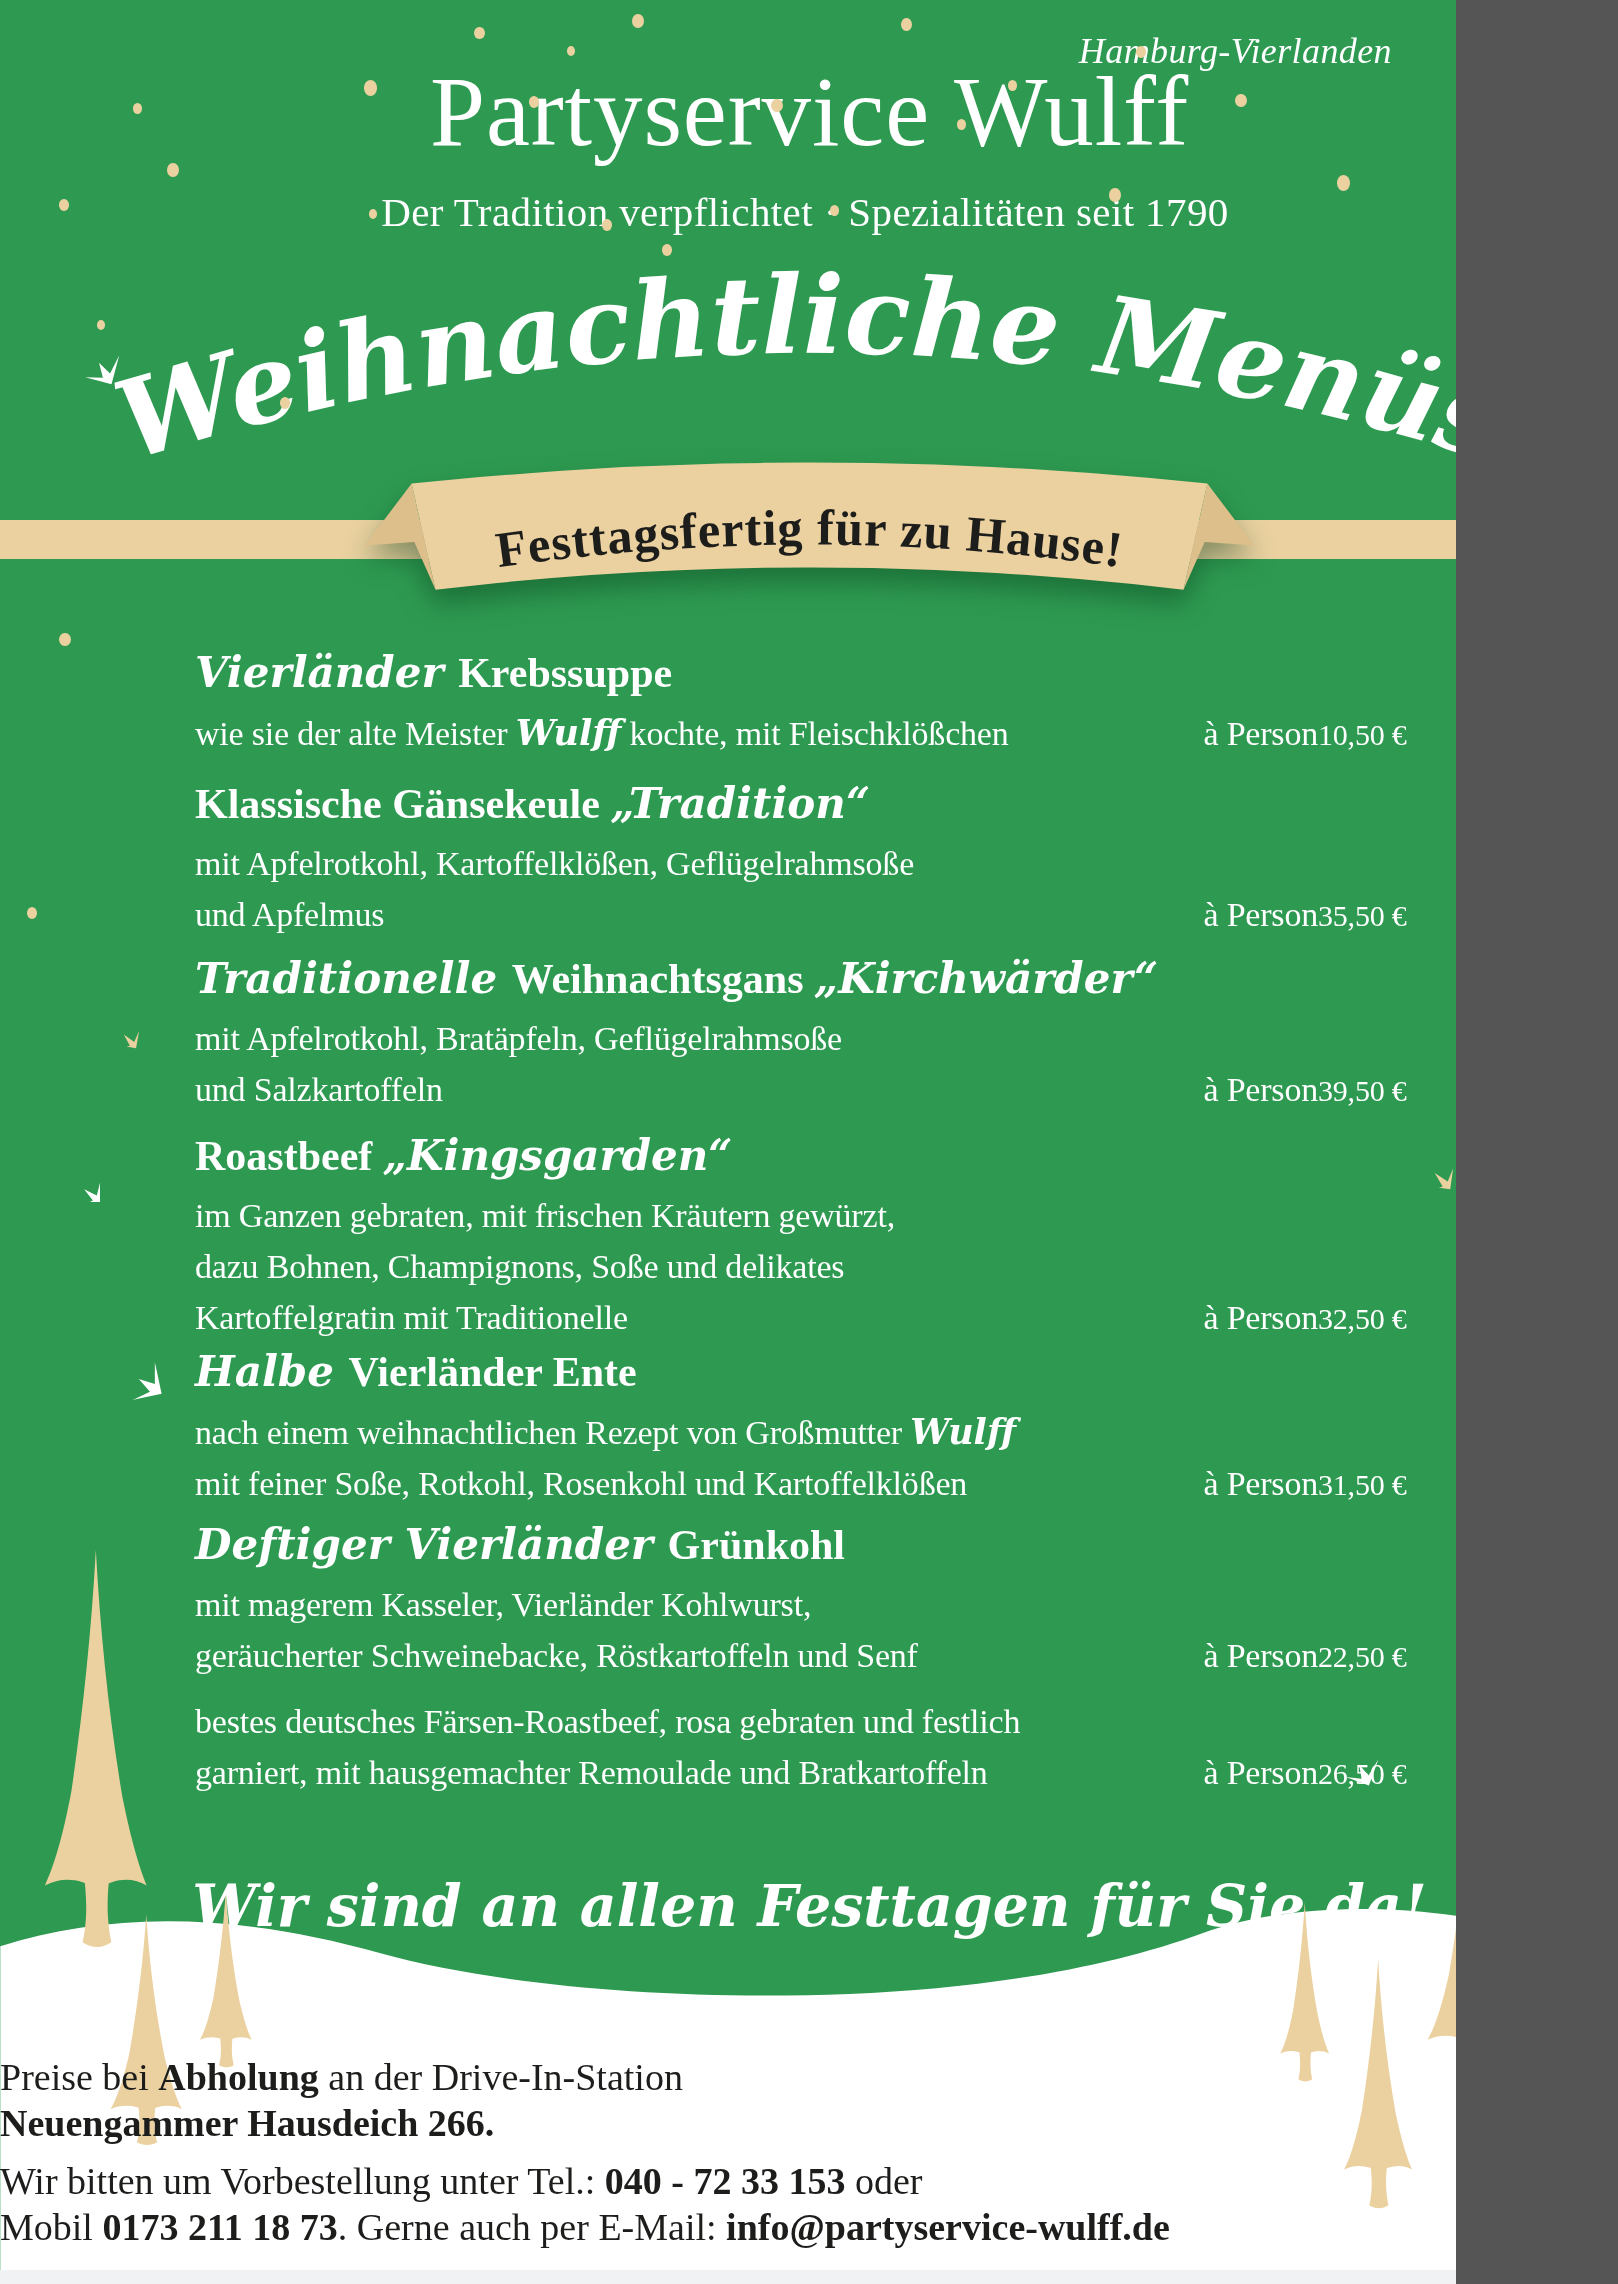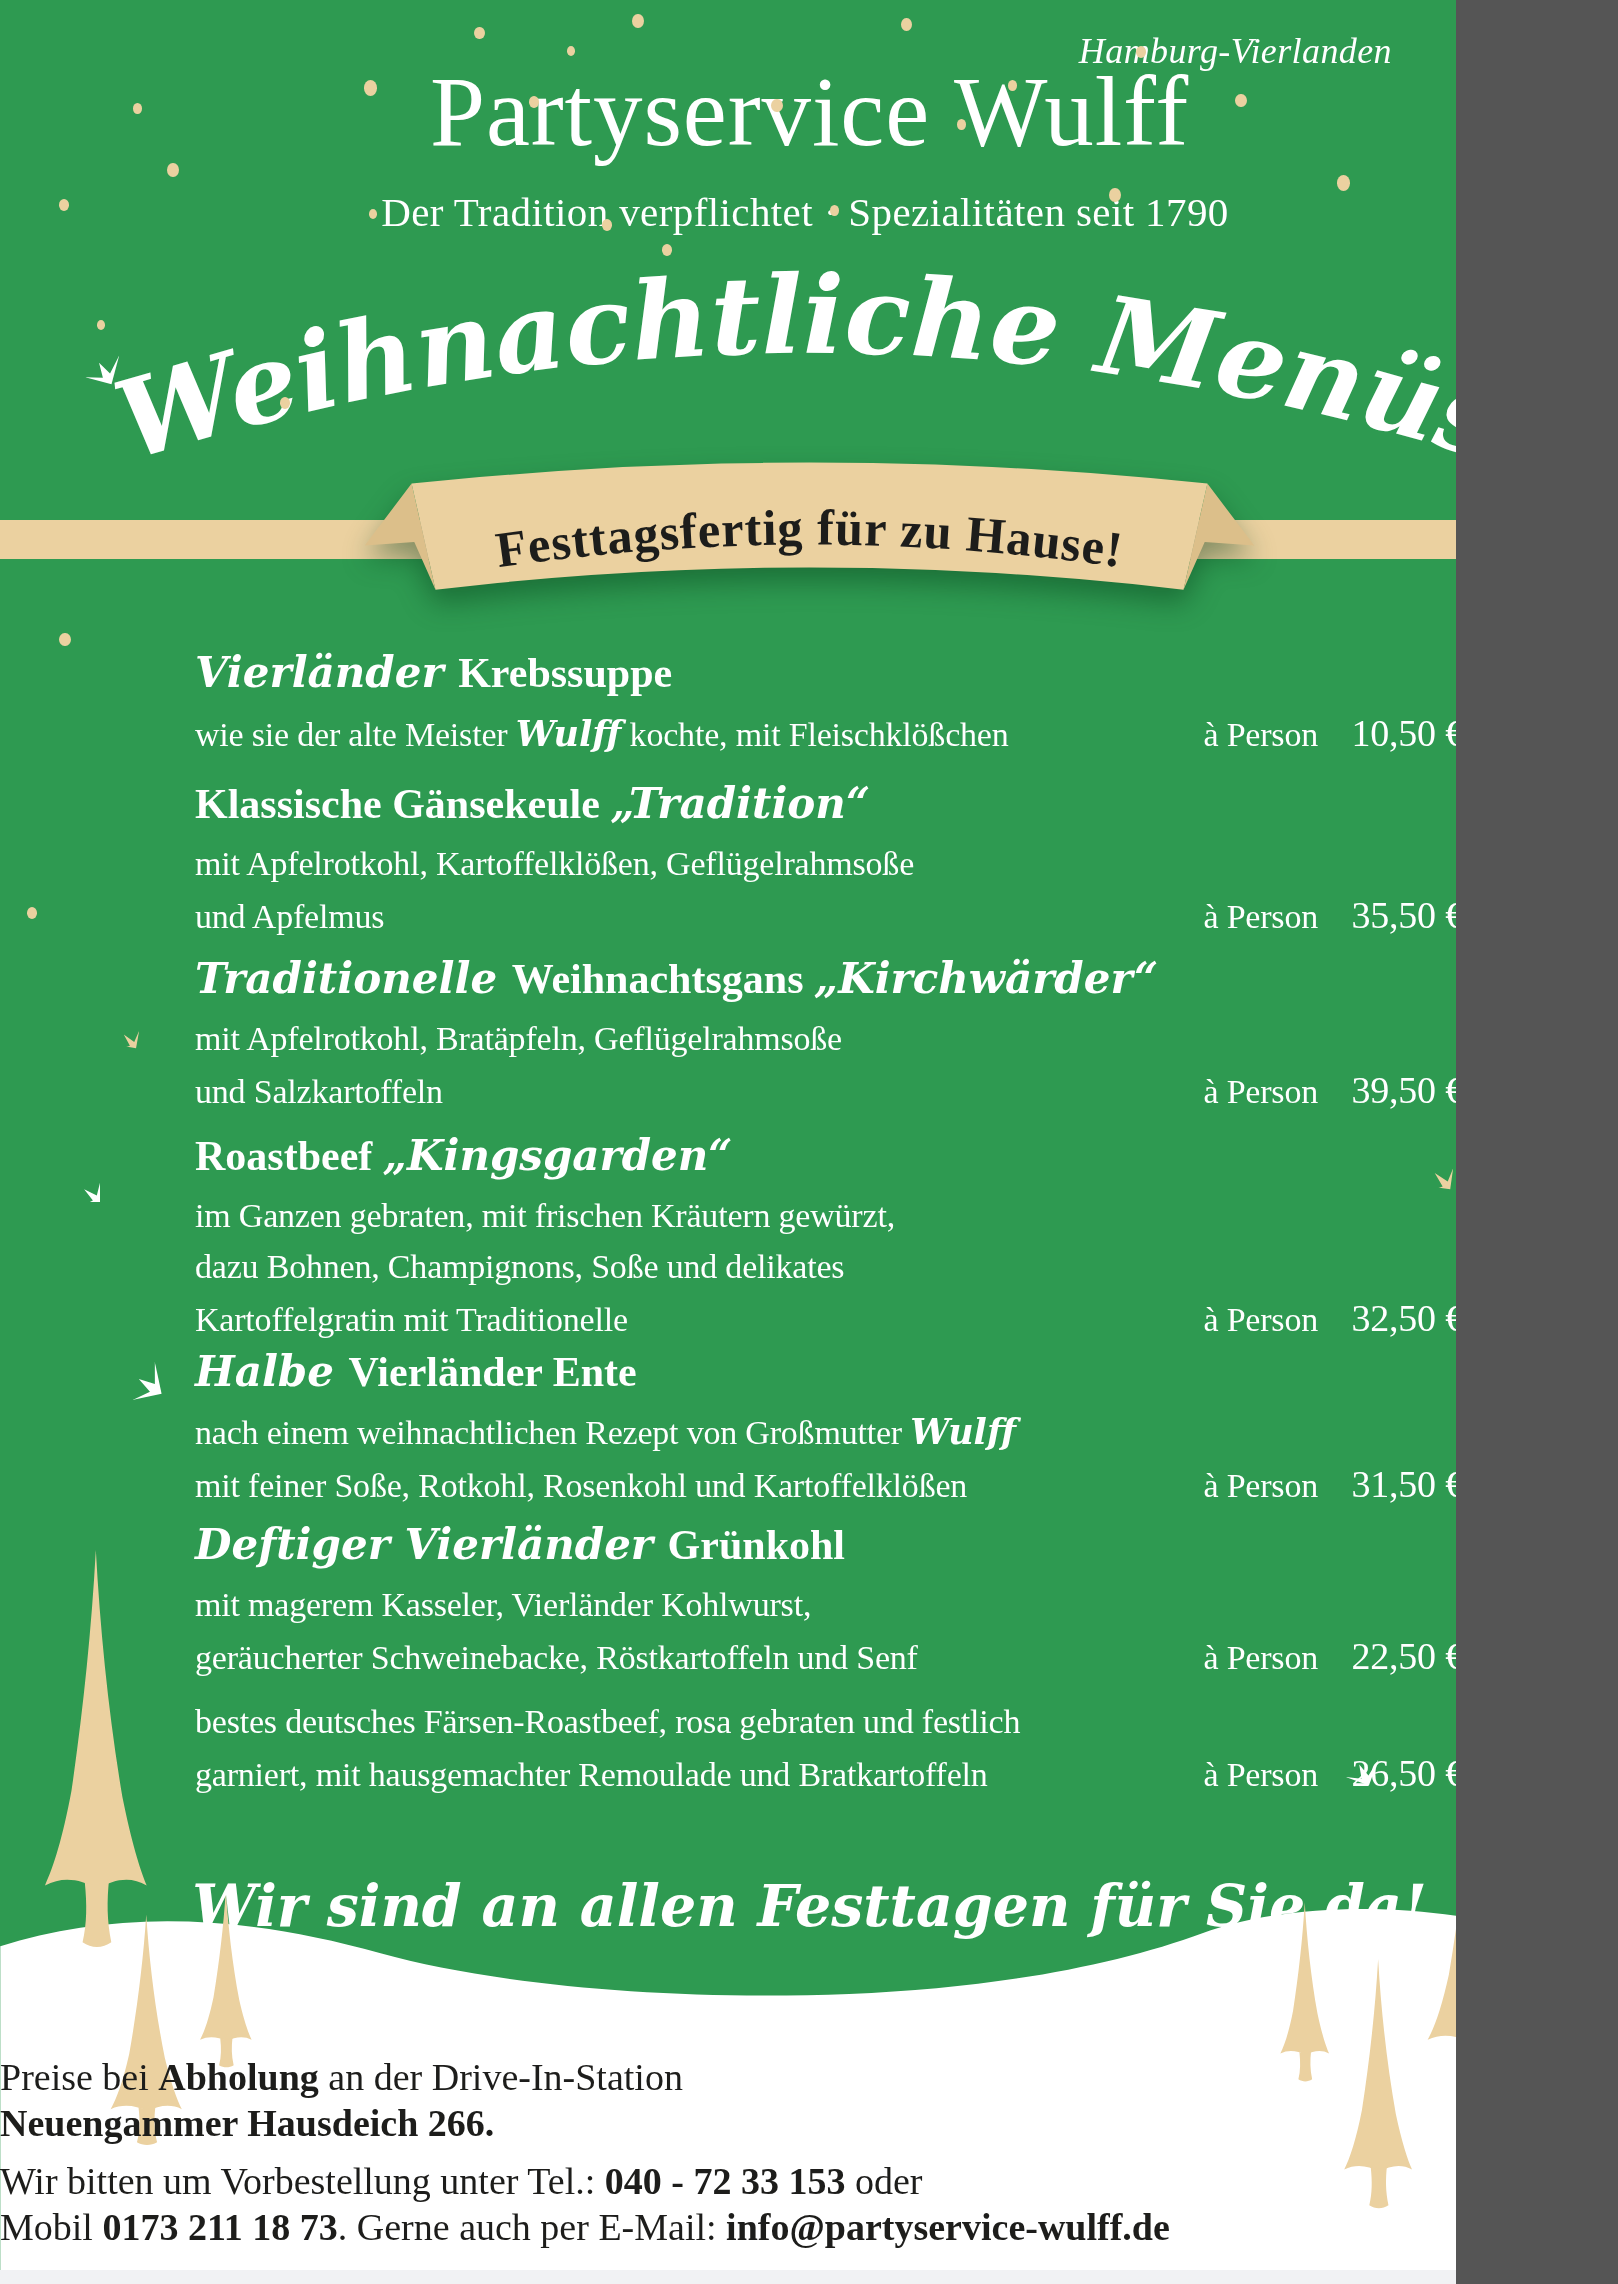--- a/index.html
+++ b/index.html
@@ -40,21 +40,21 @@
   .menu-item{position:absolute;left:195px;width:1269px;color:#fff;}
   .item-title{line-height:48px;margin-bottom:3.5px;white-space:nowrap;}
   .t-plain{font-family:"Liberation Serif",serif;font-weight:700;font-size:42px;}
   .t-script{font-family:"DejaVu Serif",serif;font-style:italic;font-weight:700;font-size:42px;}
   .desc-line{display:flex;justify-content:space-between;align-items:baseline;
     line-height:44px;white-space:nowrap;}
   .d-plain{font-family:"Liberation Serif",serif;font-size:34px;letter-spacing:-0.2px;text-align:right;}
   .d-script{font-family:"DejaVu Serif",serif;font-style:italic;font-weight:700;font-size:35px;}
   .price-group{display:flex;align-items:baseline;margin-left:auto;}
   .price-label{font-size:34px;}
-  .price-value{font-size:38px;width:146px;text-align:right;}
+  .price-value{font-size:30px;width:146px;text-align:left;}
   
   .closing{
     position:absolute;top:1872px;left:0;width:1619px;text-align:center;
     font-family:"DejaVu Serif",serif;font-style:italic;font-weight:700;
     font-size:57px;color:#fff;z-index:6;
   }
   
   .scene-svg{position:absolute;left:0;top:1504px;width:1619px;height:780px;z-index:3;}
   
   .footer{

